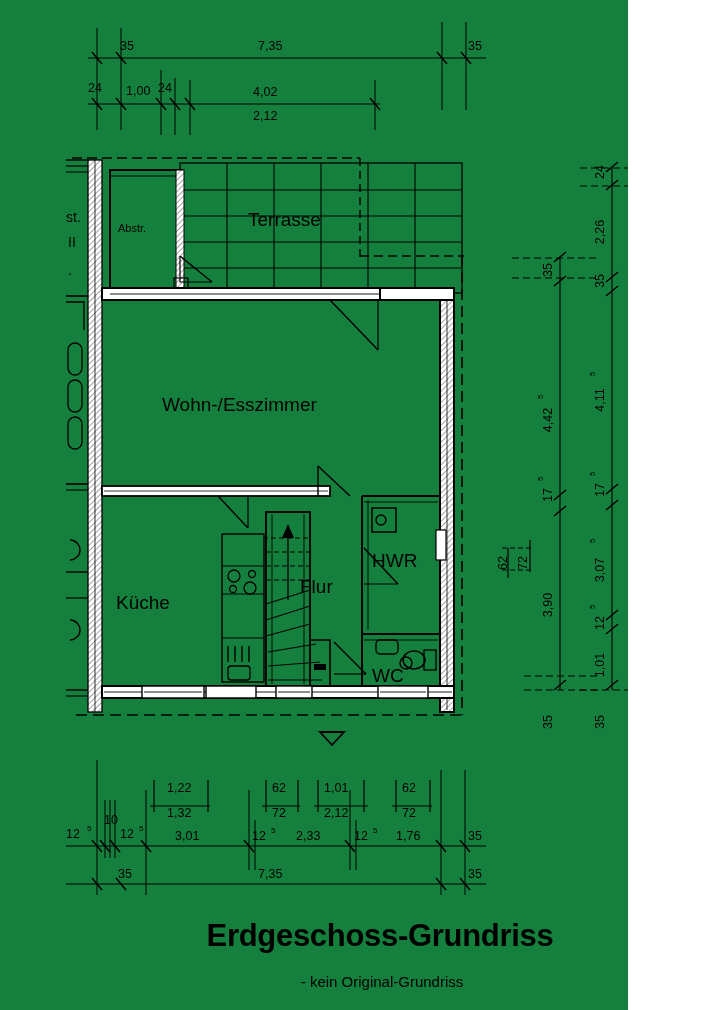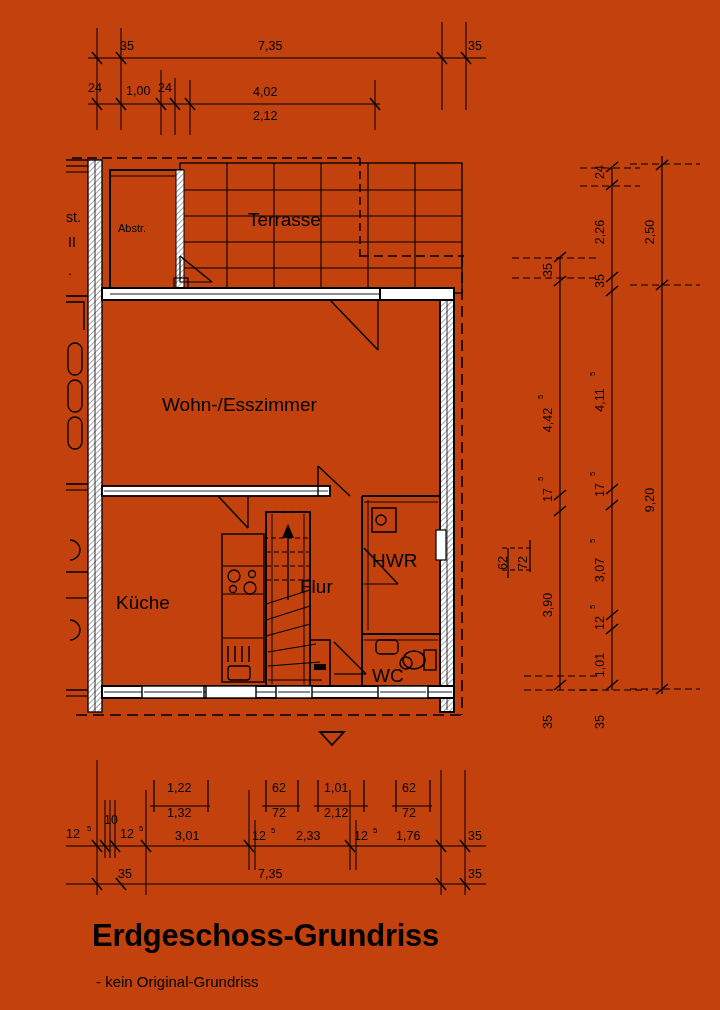--- a/index.html
+++ b/index.html
@@ -6,37 +6,38 @@
     margin: 0;
     padding: 0;
     background: #ffffff;
   }
   body {
     font-family: "Liberation Sans", sans-serif;
     color: #000000;
   }
   #page {
     position: relative;
-    width: 720px;
+    width: 628px;
     height: 1010px;
     overflow: hidden;
-    background: #c2410c;
+    background: #15803d;
   }
   #plan-svg {
     position: absolute;
     left: 0;
     top: 0;
     width: 720px;
     height: 1010px;
   }
   .title-block {
     position: absolute;
-    left: 92px;
+    left: 100px;
     top: 920px;
     width: 560px;
+    text-align: center;
   }
   .title-main {
     font-size: 31px;
     font-weight: bold;
     letter-spacing: -0.3px;
     line-height: 1.05;
     white-space: nowrap;
   }
   .title-sub {
     font-size: 15px;

